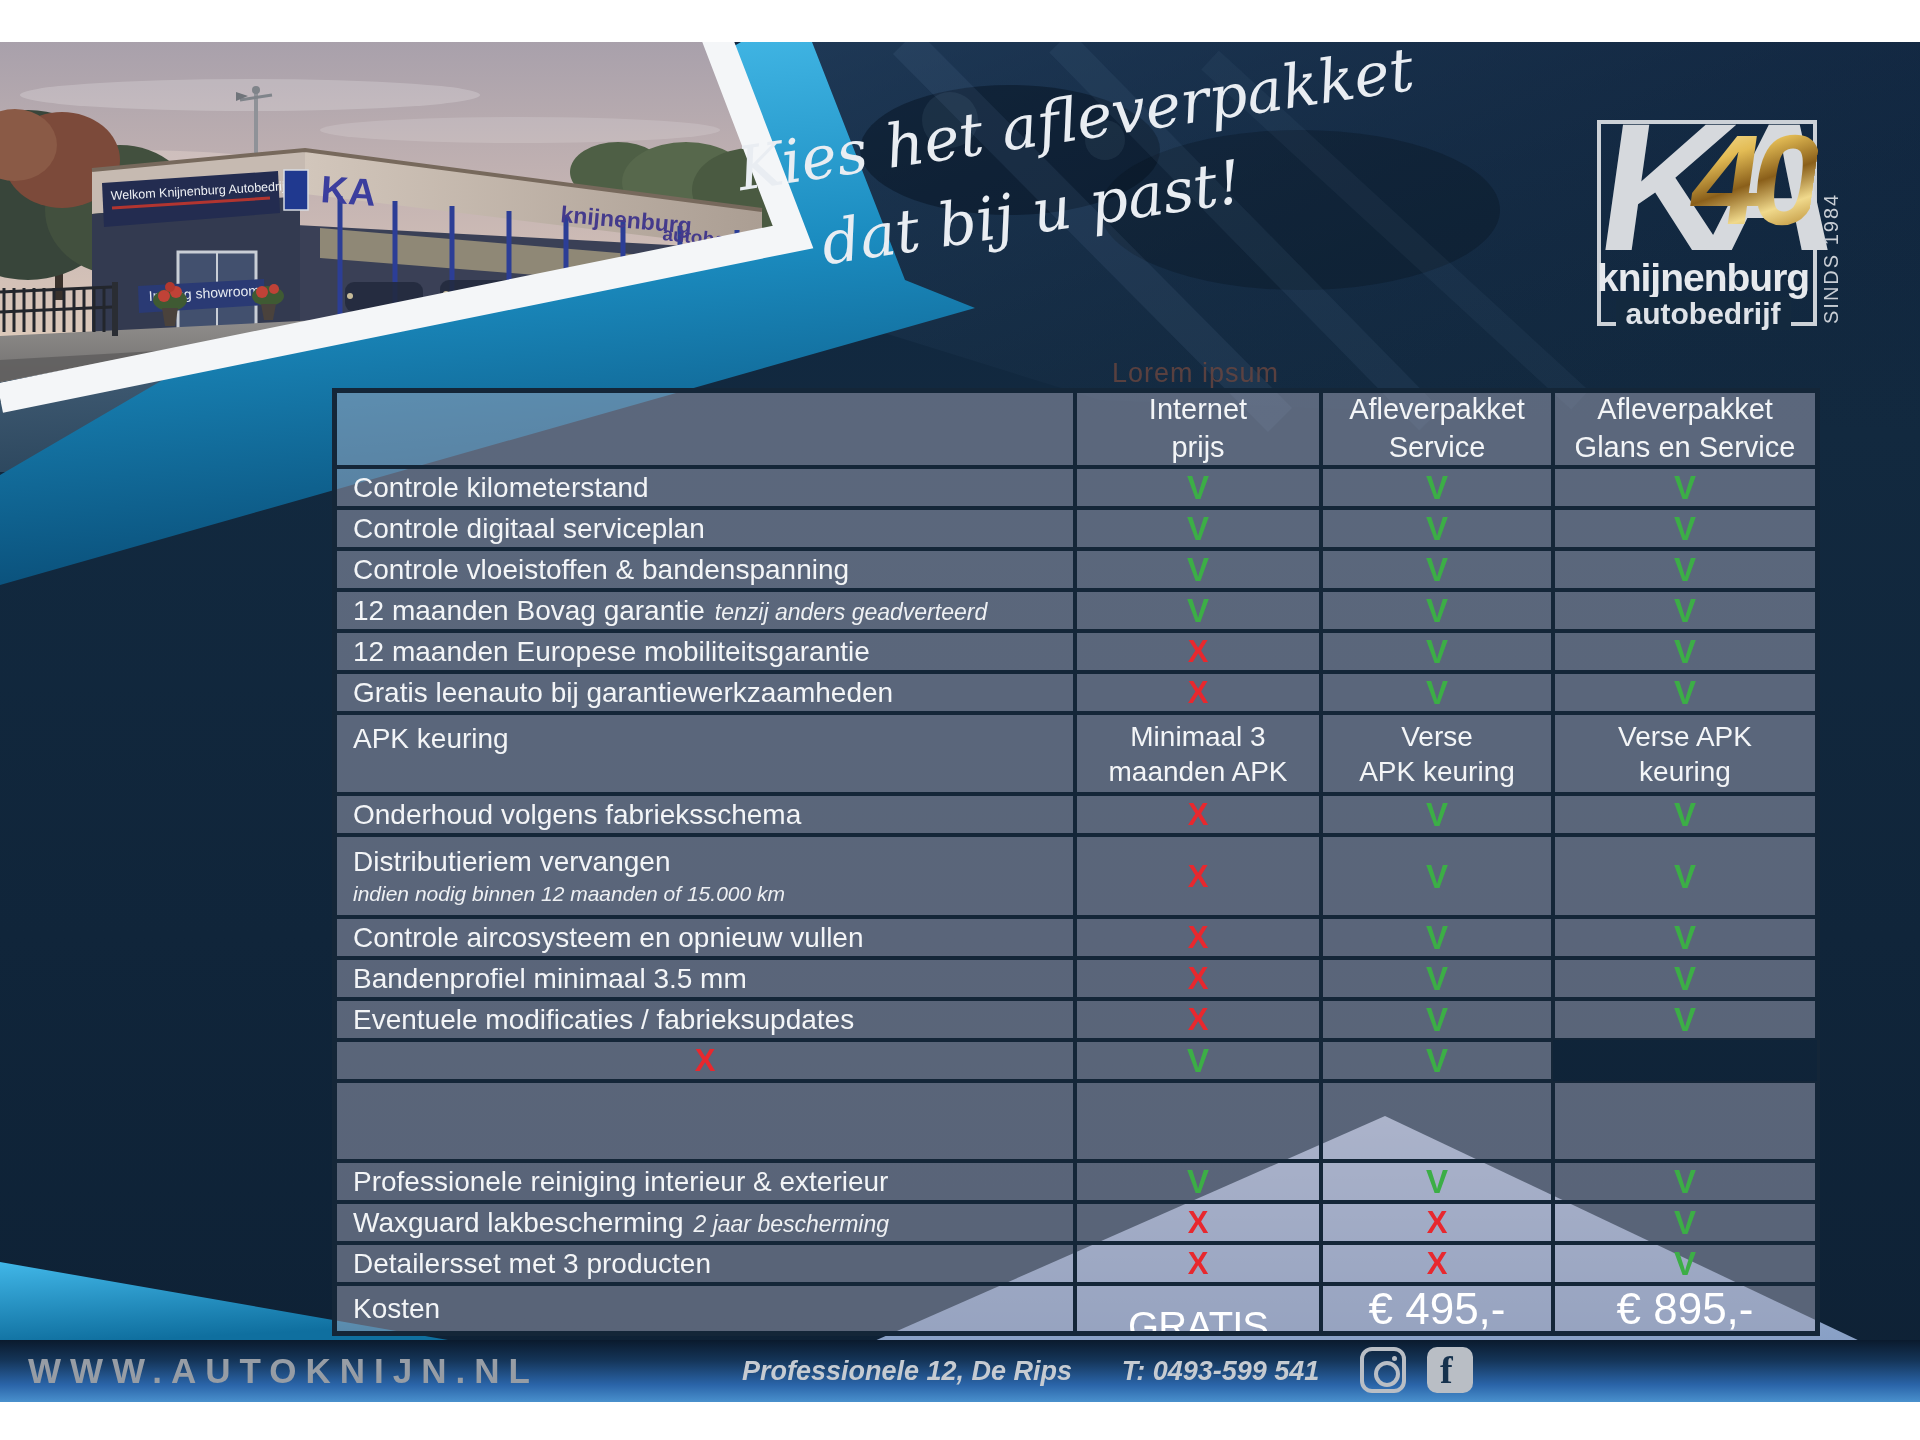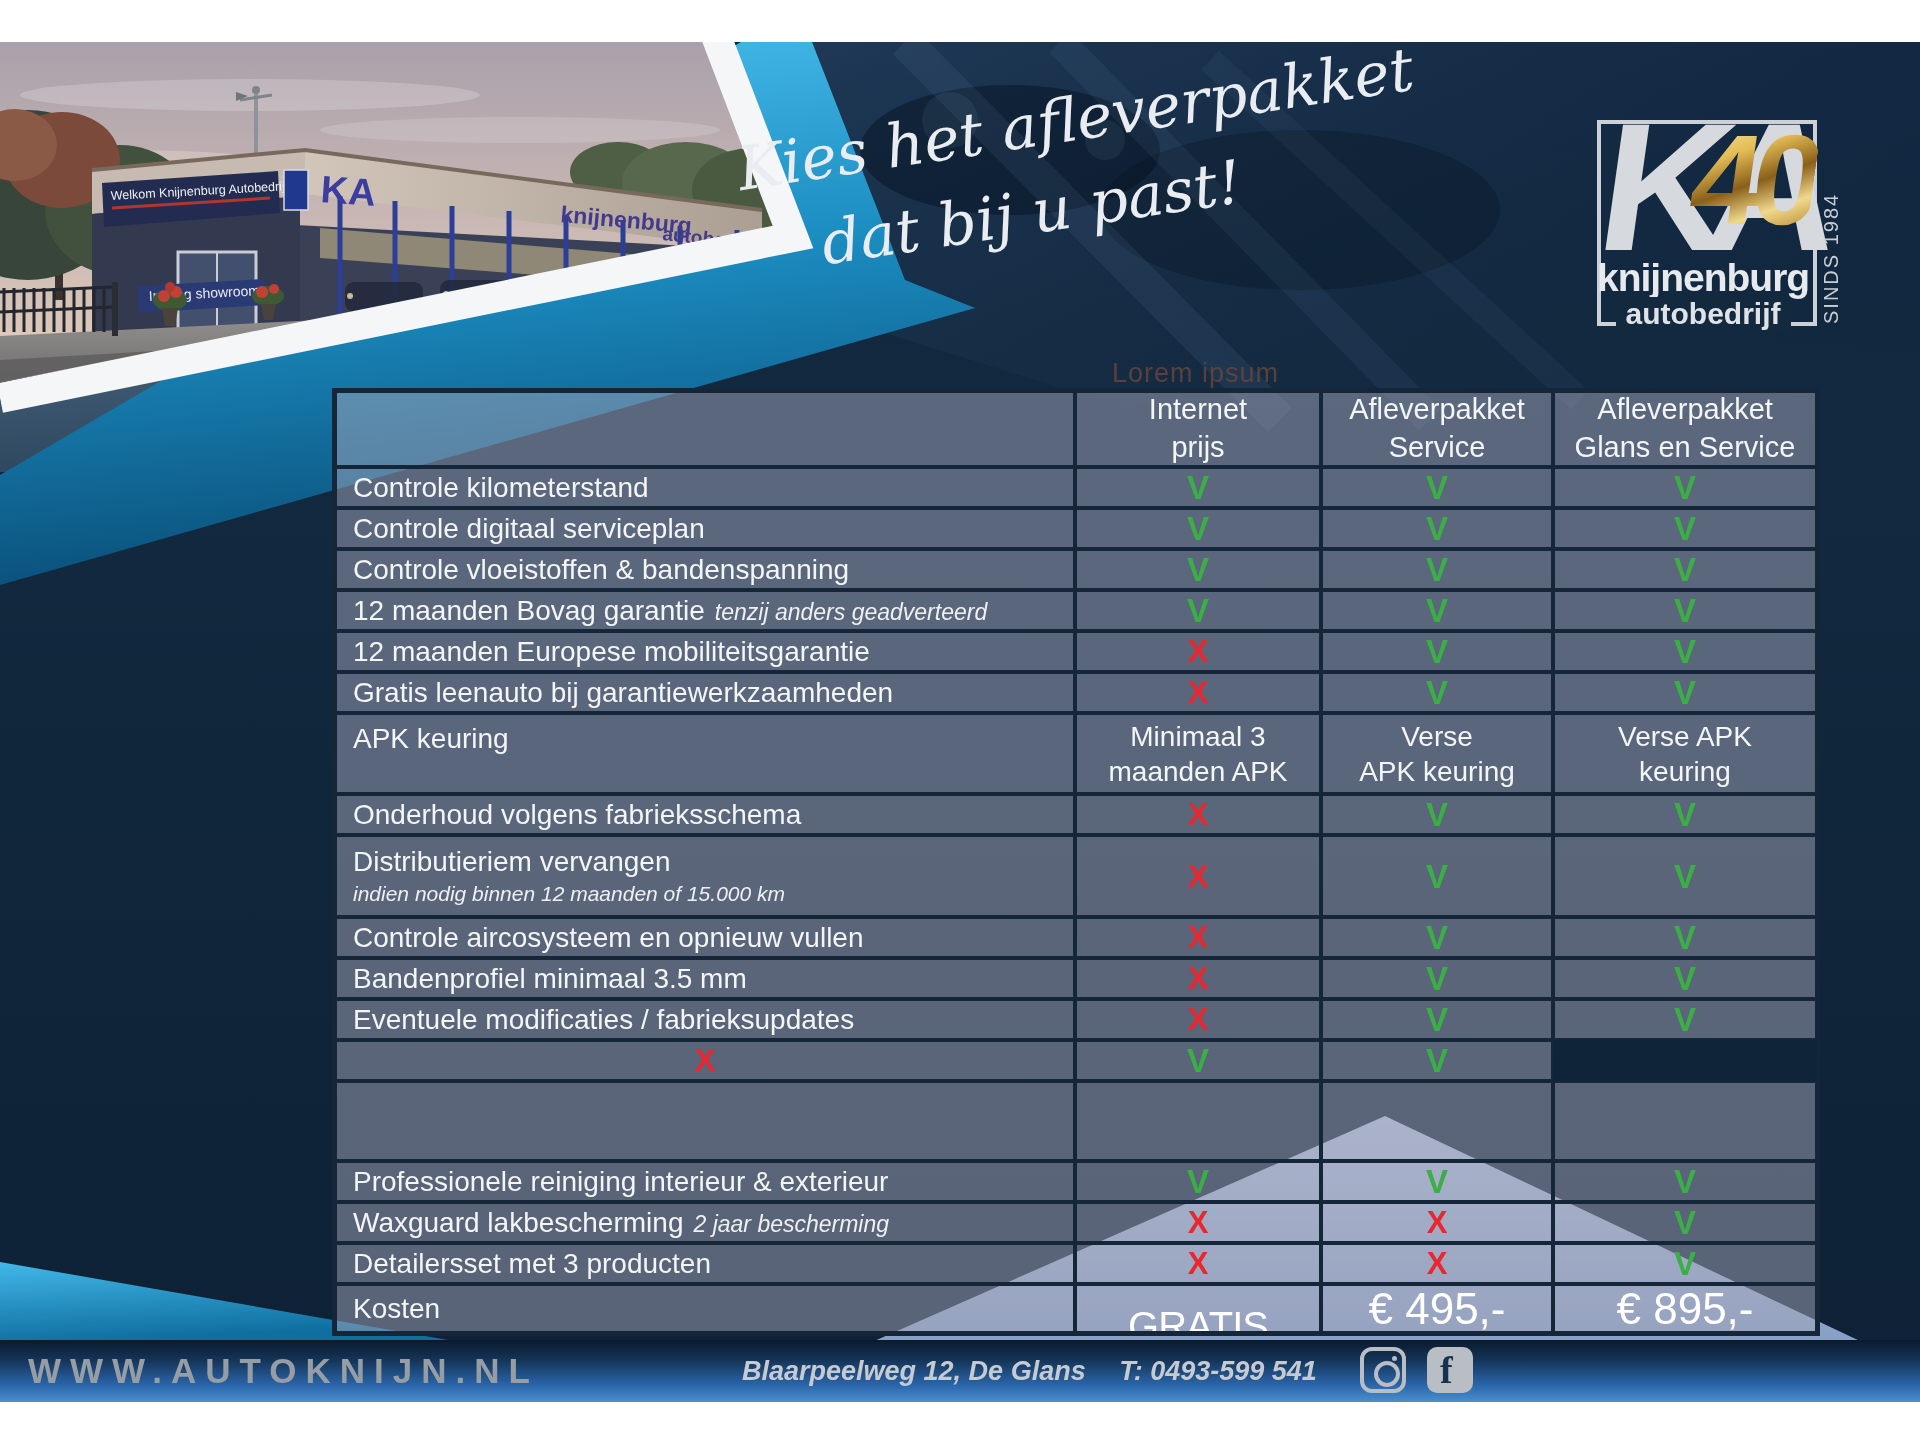--- a/index.html
+++ b/index.html
@@ -52,21 +52,21 @@
   .ok{color:#3cae46;} .no{color:#e8282e;font-size:31px;}
   .vtxt{color:#f3f5f7;font-size:28px;text-align:center;white-space:pre-line;line-height:1.25;}
   .kosten-val{color:#ffffff;font-size:44px;}
   .kosten-gratis{font-size:40px;letter-spacing:-1px;margin-top:36px;}
 
   
   .footer-bar{left:0;top:1340px;width:1920px;height:62px;z-index:4;
       background:linear-gradient(180deg,#0a1a2d 0%,#143457 32%,#2a64a8 72%,#4990cd 100%);}
   .site{left:28px;top:1351px;font-size:35px;font-weight:bold;letter-spacing:9px;color:#979da5;z-index:5;}
   .addr{left:742px;top:1356px;font-size:27px;font-weight:bold;font-style:italic;color:#c6cbd1;z-index:5;}
-  .addr .phone{margin-left:26px;}
+  .addr .phone{margin-left:42px;}
   .soc{width:46px;height:46px;top:1347px;z-index:5;box-sizing:border-box;}
   .ig{left:1360px;border:4px solid #b9bec5;border-radius:12px;}
   .ig .lens{position:absolute;left:10px;top:10px;width:18px;height:18px;border:4px solid #b9bec5;border-radius:50%;}
   .ig .dot{position:absolute;right:5px;top:5px;width:5px;height:5px;background:#b9bec5;border-radius:50%;}
   .fb{left:1427px;background:#b9bec5;border-radius:10px;}
   .fb span{position:absolute;left:13px;top:1px;font-size:38px;font-weight:bold;color:#16324e;
            font-family:"Liberation Serif",serif;}
 
   .strip{left:0;width:1920px;background:#ffffff;z-index:6;}
   .strip-top{top:0;height:42px;}
@@ -541,21 +541,21 @@
         </div>
         <div class="cell c-val">
           <div class="kosten-val">€ 895,-</div>
         </div>
       </div>
     </div>
 
   <div class="abs footer-bar"></div>
   <div class="abs site">WWW.AUTOKNIJN.NL</div>
   <div class="abs addr">
-    <span>Blaarpeelweg 12, De Glans</span>
+    <span>Professionele 12, De Rips</span>
     <span class="phone">T: 0493-599 541</span>
   </div>
   <div class="abs soc ig">
     <div class="lens"></div>
       <div class="dot"></div>
   </div>
   <div class="abs soc fb">
       <span>f</span>
     </div>
 

